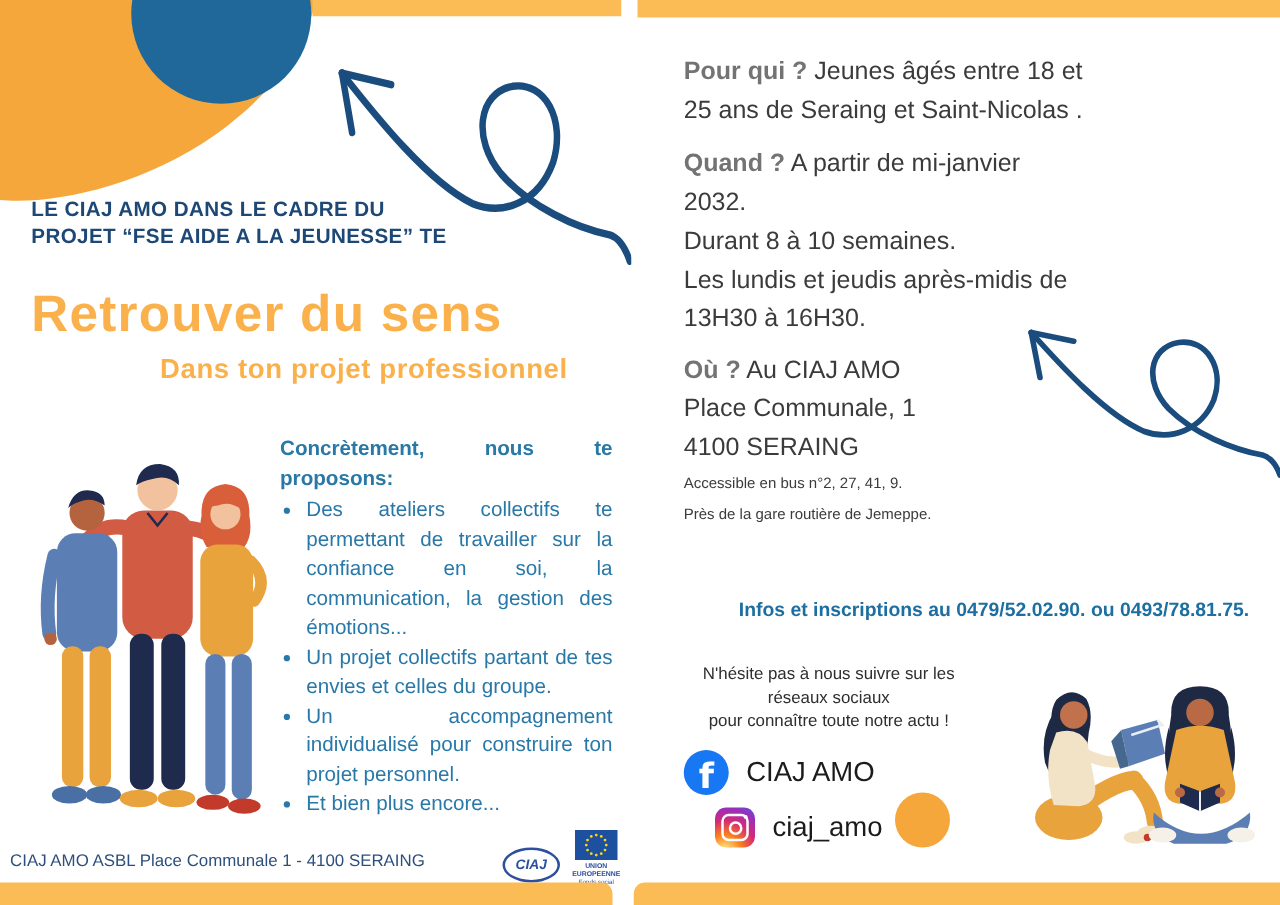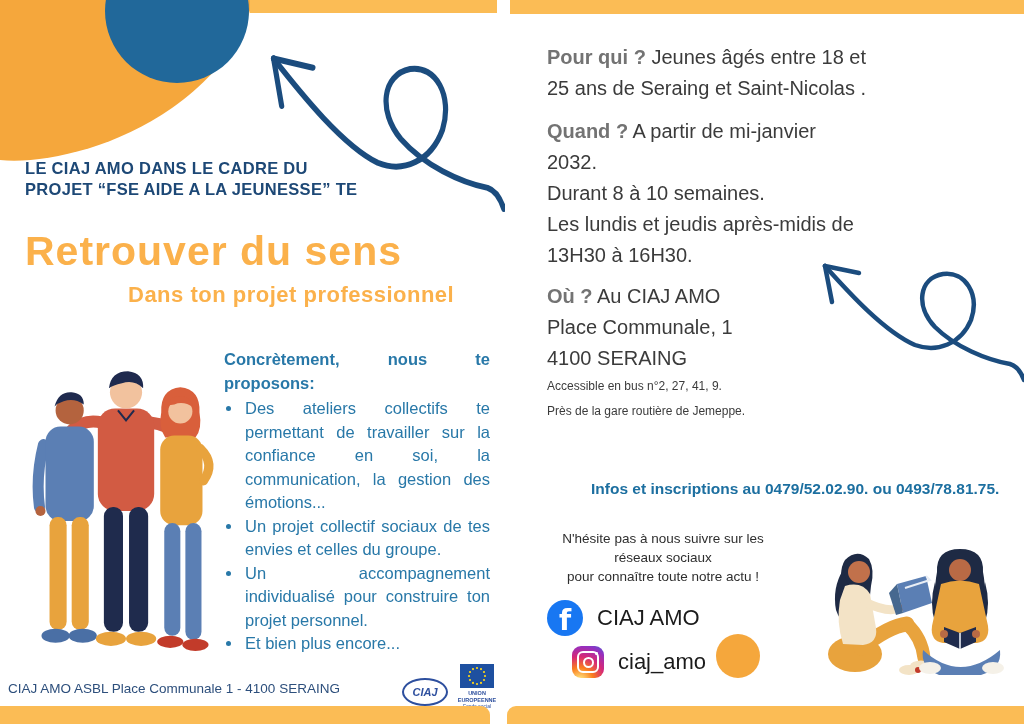--- a/index.html
+++ b/index.html
@@ -88,21 +88,21 @@
     <div>PROJET “FSE AIDE A LA JEUNESSE” TE</div>
   </div>
 
   <div class="abs script-title">Retrouver du sens</div>
   <div class="abs script-subtitle">Dans ton projet professionnel</div>
 
   <div class="abs proposal">
     <p class="intro">Concrètement, nous te proposons:</p>
     <ul>
       <li>Des ateliers collectifs te permettant de travailler sur la confiance en soi, la communication, la gestion des émotions...</li>
-      <li>Un projet collectif sociaux de tes envies et celles du groupe.</li>
+      <li>Un projet collectifs partant de tes envies et celles du groupe.</li>
       <li>Un accompagnement individualisé pour construire ton projet personnel.</li>
       <li>Et bien plus encore...</li>
     </ul>
   </div>
 
   <svg class="abs" style="left:12px;top:344px;" width="224" height="322" viewBox="0 0 220 320">
 
     <path d="M88 78 Q70 74 58 86" stroke="#D25B43" stroke-width="12" fill="none" stroke-linecap="round"></path>
     <path d="M136 78 Q154 80 166 92" stroke="#D25B43" stroke-width="12" fill="none" stroke-linecap="round"></path>
     <circle cx="55" cy="88" r="5" fill="#F2C29E"></circle>

